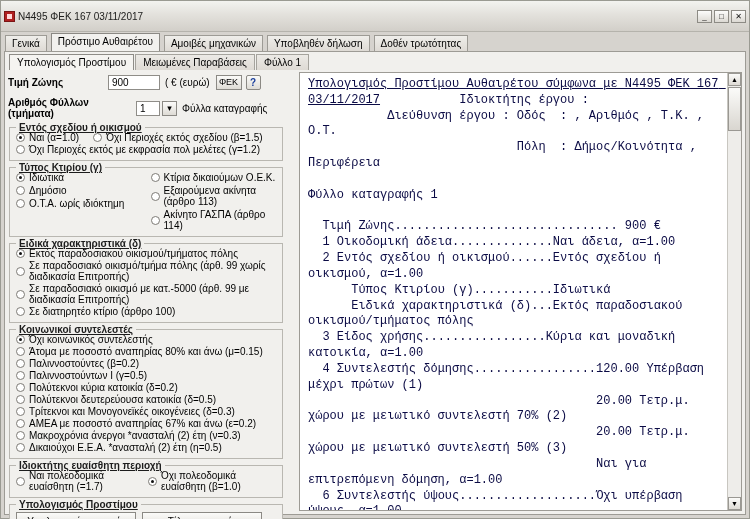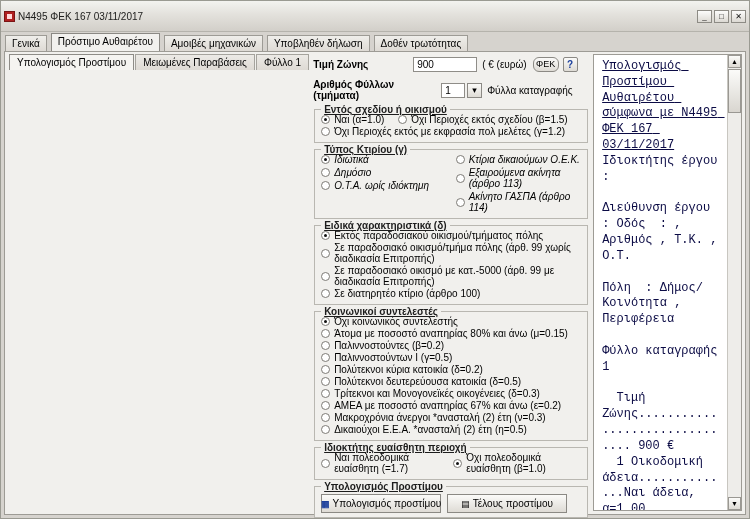--- a/index.html
+++ b/index.html
@@ -66,21 +66,21 @@
     top:0; padding-bottom:4px;
     border-color:#8b8984;
     z-index:3;
   }
   .panel-outer {
     flex:1;
     margin:0 3px 3px 3px;
     border:1px solid #9d9b95;
     background:#f1f0ed;
     position:relative;
-    display:flex; flex-direction:row;
+    display:flex; flex-direction:column;
     min-height:0;
   }
   
   .inner-tabstrip {
     display:flex; align-items:flex-end;
     padding:3px 0 0 4px;
     height:18px;
     background:#f1f0ed;
   }
   .inner-tab {
@@ -90,21 +90,21 @@
     border-bottom:none;
     background:linear-gradient(to bottom,#eceae6,#dedad4);
     margin-right:1px;
     white-space:nowrap;
   }
   .inner-tab.active { background:#f5f4f1; border-color:#8e8c87; }
 
   .content {
     flex:1; display:flex; min-height:0;
     padding:2px 3px 3px 3px;
-    gap:4px;
+    gap:15px;
   }
   .left-col {
     width:276px;
     display:flex; flex-direction:column;
     gap:3px;
     min-height:0;
   }
   
   .row { display:flex; align-items:center; margin:2px 0; }
   .lbl { font-size:10px; }
@@ -140,21 +140,21 @@
     border:1px solid #7d7b76;
     background:#fff;
     margin-right:4px; flex:none;
     position:relative;
   }
   .radio.on:after{
     content:""; position:absolute; left:2px; top:2px;
     width:3px; height:3px; border-radius:50%; background:#111;
   }
   .opt-col { display:flex; flex-direction:column; }
-  .two { display:flex; gap:8px;font-style:italic; }
+  .two { display:flex; gap:8px; }
   .two > div { flex:1; }
   .btn {
     font-family:"Liberation Sans", sans-serif;
     font-size:10px;
     border:1px solid #8b8984;
     background:linear-gradient(to bottom,#fbfbf9,#dedbd5);
     padding:2px 4px;
     height:19px;
     white-space:nowrap;
     display:flex; align-items:center; justify-content:center;
@@ -251,23 +251,23 @@
       <div class="inner-tab">Μειωμένες Παραβάσεις</div>
       <div class="inner-tab">Φύλλο 1</div>
     </div>
 
     <div class="content">
 
       <div class="left-col">
 
         <div class="row" style="margin-top:3px;">
           <div class="lbl b" style="width:100px;">Τιμή Ζώνης</div>
-          <input type="text" style="width: 64px;" value="900">
+          <input type="text" style="width: 52px;" value="900">
           <div class="lbl" style="margin-left:5px;">( € (ευρώ)</div>
-          <div class="fek-btn" style="margin-left:6px;border-radius:6px;">ΦΕΚ</div>
+          <div class="fek-btn" style="margin-left:6px;">ΦΕΚ</div>
           <div class="help-btn" style="margin-left:4px;">?</div>
         </div>
 
         <div class="row">
           <div class="lbl b" style="width:128px;">Αριθμός Φύλλων (τμήματα)</div>
           <input type="text" style="width: 24px;" value="1">
           <div class="small-sq" style="margin-left:2px;">▾</div>
           <div class="lbl" style="margin-left:5px;">Φύλλα καταγραφής</div>
         </div>
 

